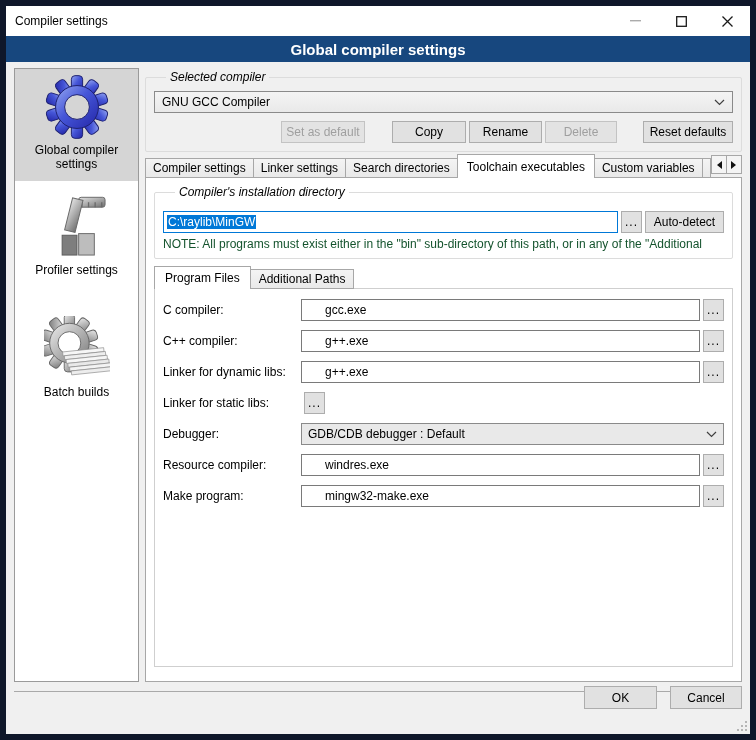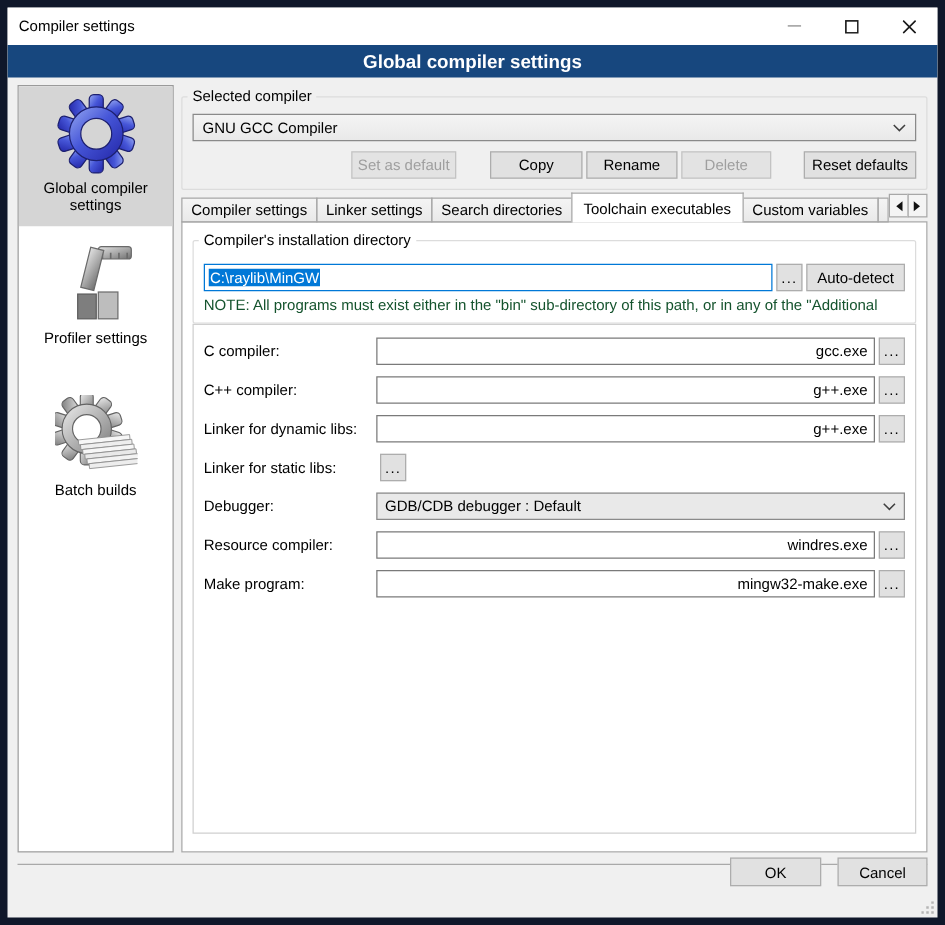--- a/index.html
+++ b/index.html
@@ -23,21 +23,21 @@
   .sidebar { width:125px; background:#fff; border:1px solid #9a9a9a; display:flex;
              flex-direction:column; overflow:hidden; flex-shrink:0; }
   .side-item { display:flex; flex-direction:column; align-items:center; text-align:center;
                padding:5px 2px 10px; cursor:default; }
   .side-item.selected { background:#d5d5d5; }
   .side-label { margin-top:3px; line-height:14px; }
   .side-gap { height:8px; }
   .main { flex:1; display:flex; flex-direction:column; min-width:0; }
   
   .groupbox { position:relative; border:1px solid #dcdcdc; border-radius:2px; }
-  .group-label { position:absolute; top:-8px; left:4px; padding:0 4px; background:#f0f0f0; }
+  .group-label { position:absolute; top:-8px; left:20px; padding:0 4px; background:#f0f0f0;font-style:italic; }
   .groupbox.on-white .group-label { background:#fff; }
   
   .sel-group { margin-top:9px; padding:13px 8px 8px; height:75px; flex-shrink:0; }
   .combo { height:22px; border:1px solid #8a8a8a; background:linear-gradient(#f4f4f4,#e9e9e9);
            display:flex; align-items:center; padding:0 7px; }
   .combo-text { flex:1; }
   .sel-buttons { display:flex; margin-top:8px; justify-content:flex-end; align-items:center; }
   .btn { height:22px; background:#e1e1e1; border:1px solid #adadad; font-size:12px;
          display:flex; align-items:center; justify-content:center; cursor:default; }
   .btn.disabled { color:#9f9f9f; border-color:#c3c3c3; background:#e3e3e3; }
@@ -74,21 +74,21 @@
   .subtabs { display:flex; align-items:flex-end; margin:7px 8px -1px; position:relative; z-index:2; flex-shrink:0; }
   .subtab { height:20px; padding:0 8px; display:flex; align-items:center;
             background:linear-gradient(#f4f4f4,#e9e9e9); border:1px solid #a7a7a7; }
   .subtab + .subtab { margin-left:-1px; }
   .subtab.active { height:23px; background:#fff; border-bottom:none; position:relative; z-index:3; padding:0 10px; }
   .fields-panel { flex:1; margin:0 8px 14px; border:1px solid #cfcfcf; background:#fff;
                   padding:10px 8px 0; min-height:0; position:relative; z-index:1; }
   .field-row { display:flex; align-items:center; margin-bottom:9px; }
   .field-label { width:138px; flex-shrink:0; }
   .field-input { flex:1; height:22px; border:1px solid #7a7a7a; background:#fff;
-                 display:flex; align-items:center; padding:0 5px; overflow:hidden;justify-content:flex-end; }
+                 display:flex; align-items:center; padding:0 23px; overflow:hidden; }
   .field-combo { flex:1; height:22px; border:1px solid #8a8a8a; background:#e9e9e9;
                  display:flex; align-items:center; padding:0 6px; }
   .field-combo .combo-text { flex:1; }
   
   .footer { height:52px; margin:0 8px; position:relative; flex-shrink:0; }
   .footer::before { content:""; position:absolute; top:9px; left:0; right:0; height:1px; background:#a9a9a9; }
   .footer-buttons { position:absolute; top:4px; right:0; display:flex; gap:13px; }
   .b-ok { width:73px; height:23px; }
   .b-cancel { width:72px; height:23px; }
   .grip { position:absolute; right:2px; bottom:2px; }
@@ -271,20 +271,24 @@
           <div class="install-row">
             <div class="textbox-focused">
               <span class="selection">C:\raylib\MinGW</span>
             </div>
             <div class="btn browse-btn">...</div>
             <div class="btn autodetect-btn">Auto-detect</div>
           </div>
           <div class="note">NOTE: All programs must exist either in the "bin" sub-directory of this path, or in any of the "Additional</div>
         </div>
 
+        <div class="subtabs">
+          <div class="subtab active">Program Files</div>
+          <div class="subtab">Additional Paths</div>
+        </div>
 
         <div class="fields-panel">
 
           <div class="field-row">
             <span class="field-label">C compiler:</span>
             <div class="field-input">
                 <span>gcc.exe</span>
               </div>
             <div class="btn browse-btn">...</div>
           </div>

